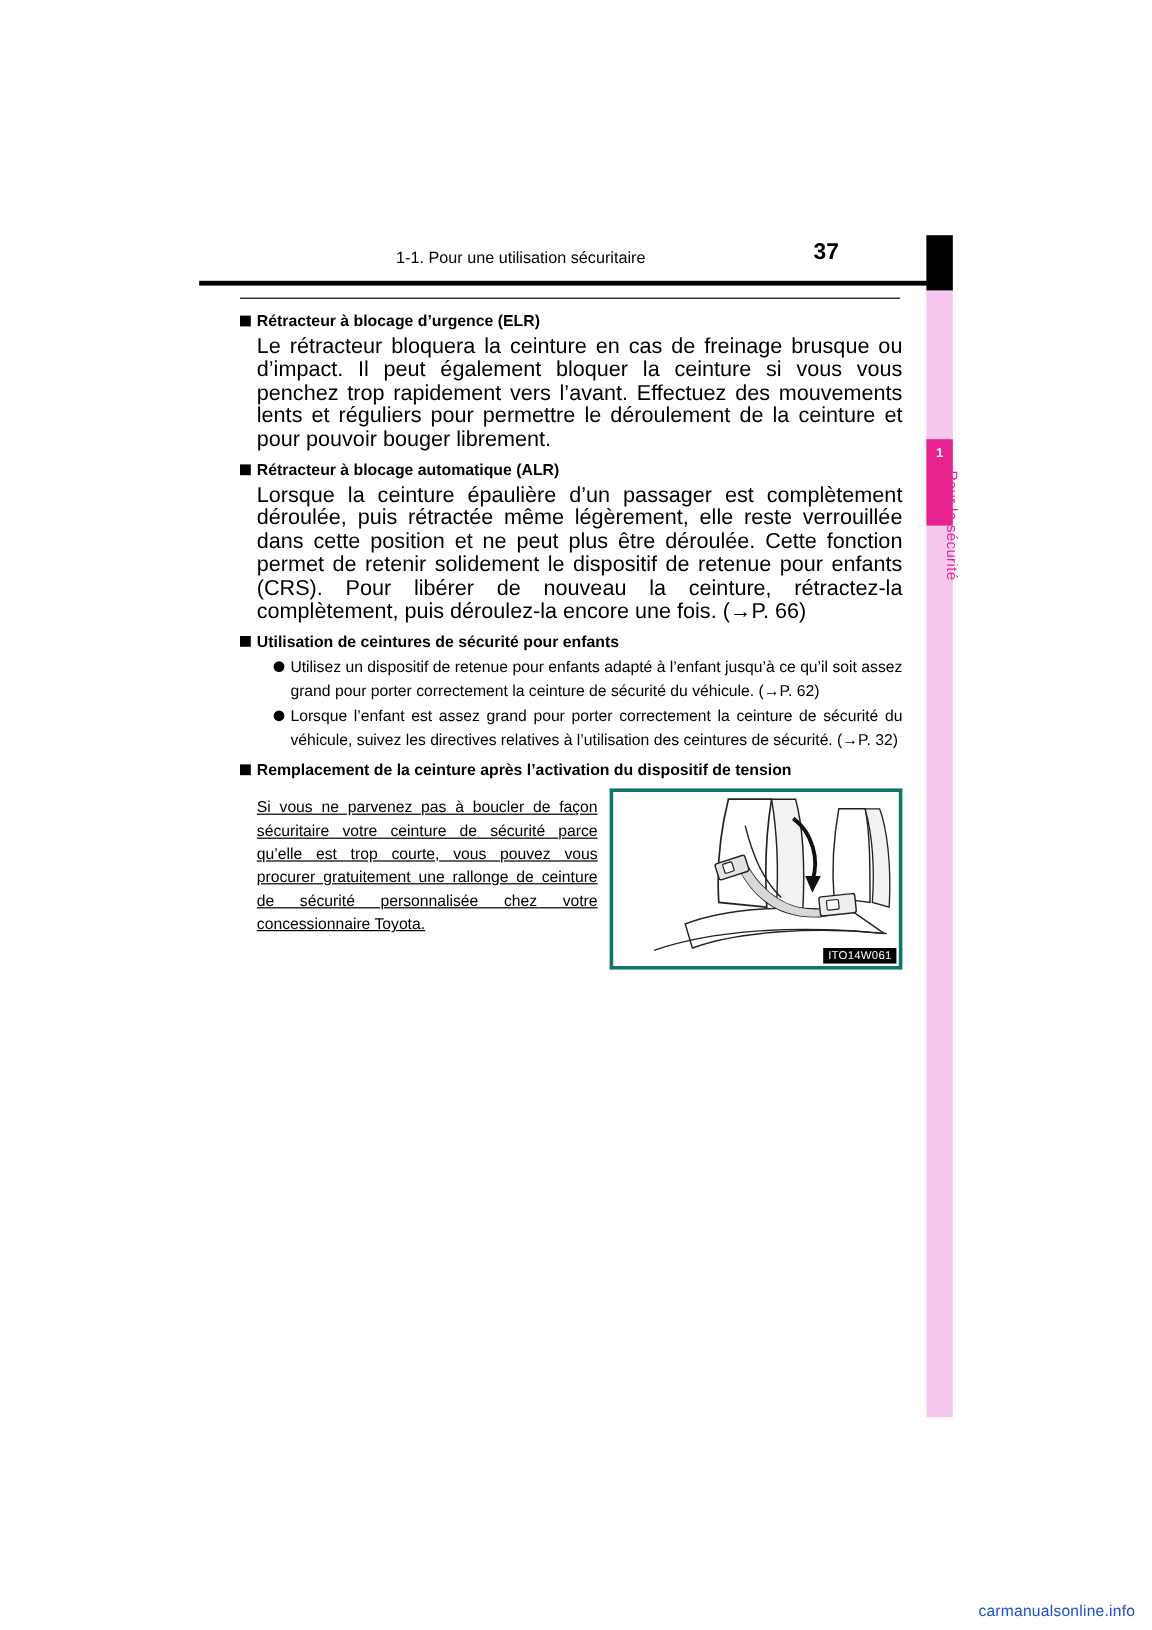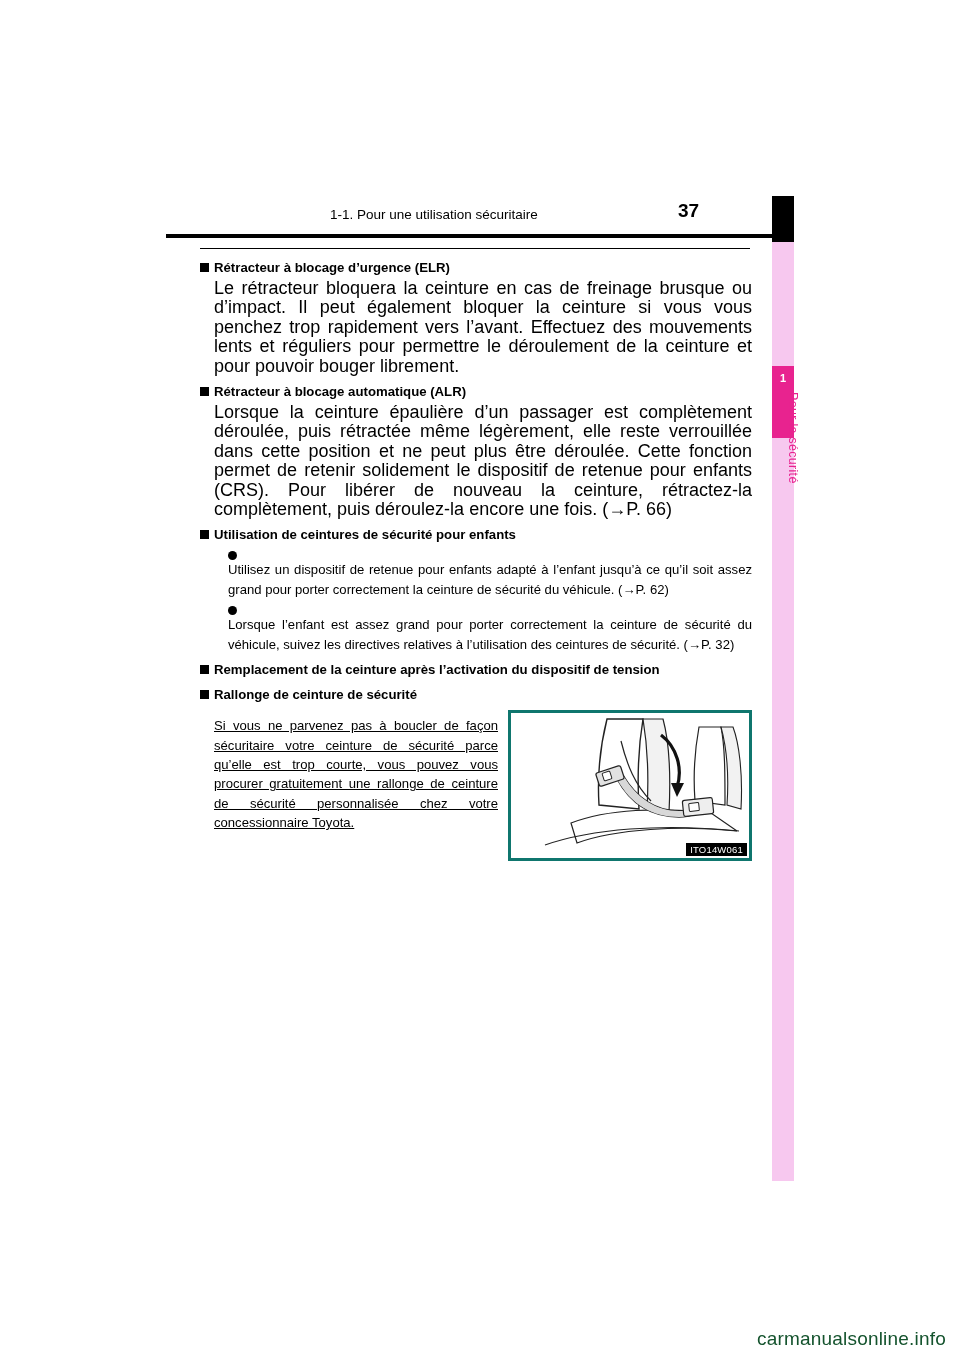--- a/index.html
+++ b/index.html
@@ -138,21 +138,20 @@
     font-size: 18px;
     line-height: 19.4px;
     text-align: justify;
     text-justify: inter-word;
   }
   .bullet-item {
     display: flex;
     align-items: flex-start;
     margin-top: 2px;
     padding-left: 28px;
-    flex-direction: column;
   }
   .dot {
     width: 9px;
     height: 9px;
     border-radius: 50%;
     background: #000000;
     margin-top: 5px;
     margin-right: 5px;
     flex: 0 0 auto;
   }
@@ -199,22 +198,22 @@
     font-size: 9.5px;
     padding: 1px 4px 1px 4px;
     letter-spacing: 0.2px;
   }
 
   
   .watermark {
     position: absolute;
     right: 14px;
     bottom: 8px;
-    font-size: 19px;
-    color: #14532d;
+    font-size: 13px;
+    color: #1d4ed8;
     letter-spacing: 0.2px;
     font-family: "Liberation Sans", sans-serif;
   }
 </style>
 </head>
 <body>
 
 <div class="page">
 
   <div class="tab-column"></div>
@@ -263,24 +262,20 @@
     </div>
 
     <div class="h-block">
       <div class="h-line">
         <span class="sq"></span>
         <span>Remplacement de la ceinture après l’activation du dispositif de tension</span>
       </div>
     </div>
 
     <div class="h-block">
-      <div class="h-line">
-        <span class="sq"></span>
-        <span>Rallonge de ceinture de sécurité</span>
-      </div>
 
       <div class="bottom-wrap">
         <div class="bottom-text">Si vous ne parvenez pas à boucler de façon sécuritaire votre ceinture de sécurité parce qu’elle est trop courte, vous pouvez vous procurer gratuitement une rallonge de ceinture de sécurité personnalisée chez votre concessionnaire Toyota.</div>
 
         <div class="figure">
           <svg width="236" height="143" viewBox="0 0 236 143">
 
             <path d="M96 6 C90 30, 86 60, 88 92 L128 96 C126 62, 128 30, 132 6 Z" fill="#ffffff" stroke="#222" stroke-width="1.4"></path>
             <path d="M132 6 C136 30, 138 62, 136 96 L158 100 C160 60, 158 28, 152 6 Z" fill="#f2f2f2" stroke="#222" stroke-width="1.2"></path>
 

